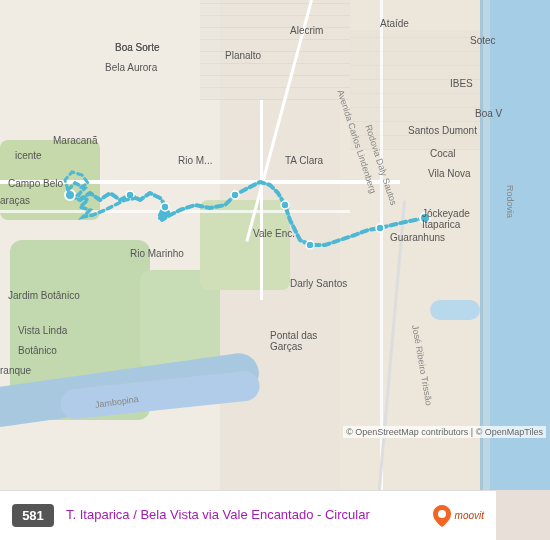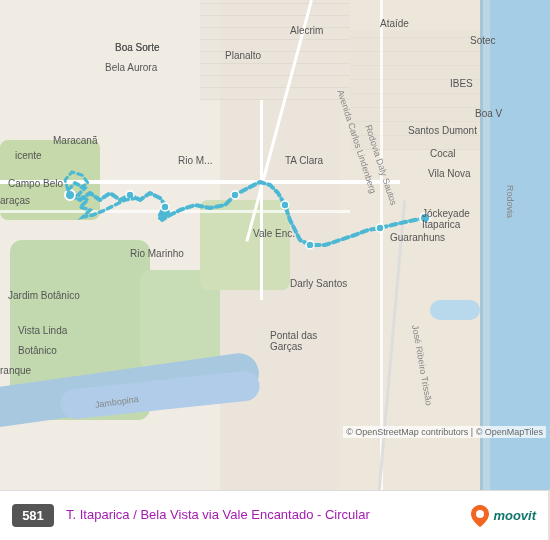--- a/index.html
+++ b/index.html
@@ -46,21 +46,21 @@
       top: 0; left: 0;
       width: 550px;
       height: 490px;
       pointer-events: none;
     }
 
     
     #bottom-bar {
       position: absolute;
       bottom: 0; left: 0;
-      width: 548px;
+      width: 496px;
       height: 50px;
       background: #ffffff;
       border-top: 1px solid #ddd;
       display: flex;
       align-items: center;
       padding: 0 12px;
       gap: 12px;
     }
 
     #route-badge {
@@ -87,23 +87,23 @@
       align-items: center;
       gap: 4px;
     }
 
     .moovit-pin {
       width: 18px;
       height: 22px;
     }
 
     .moovit-text {
-      font-size: 13px;
-      font-weight: bold;
-      color: #0f766e;
+      font-size: 10px;
+      font-weight: normal;
+      color: #c2410c;
       font-style: italic;
     }
 
     
     #attribution {
       position: absolute;
       bottom: 52px;
       right: 4px;
       font-size: 9px;
       color: #666;

